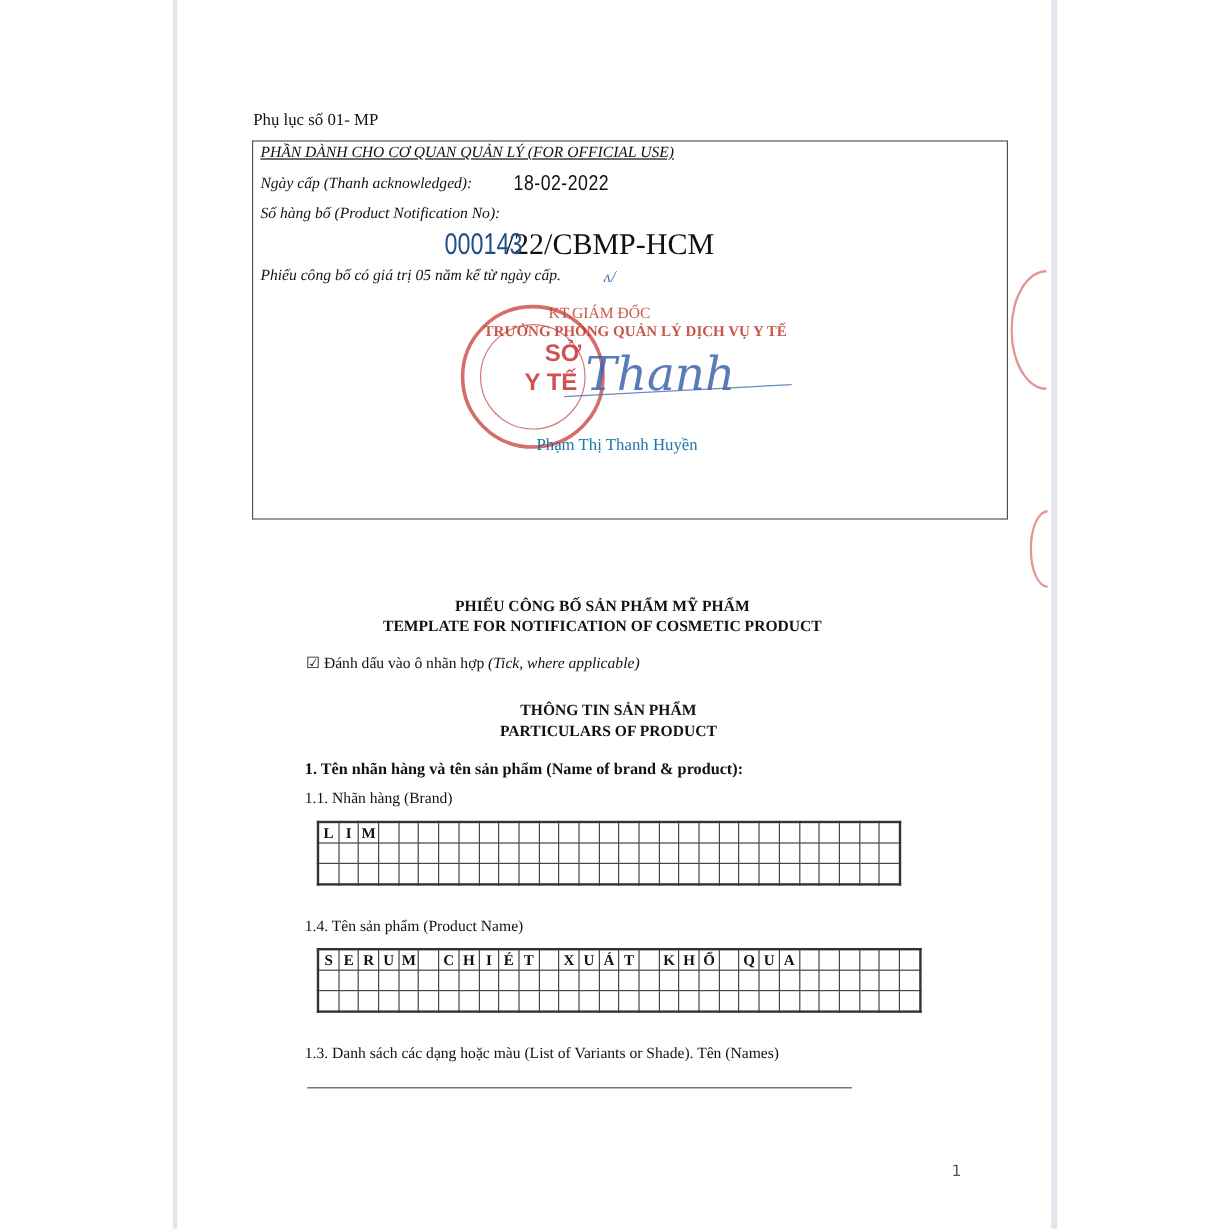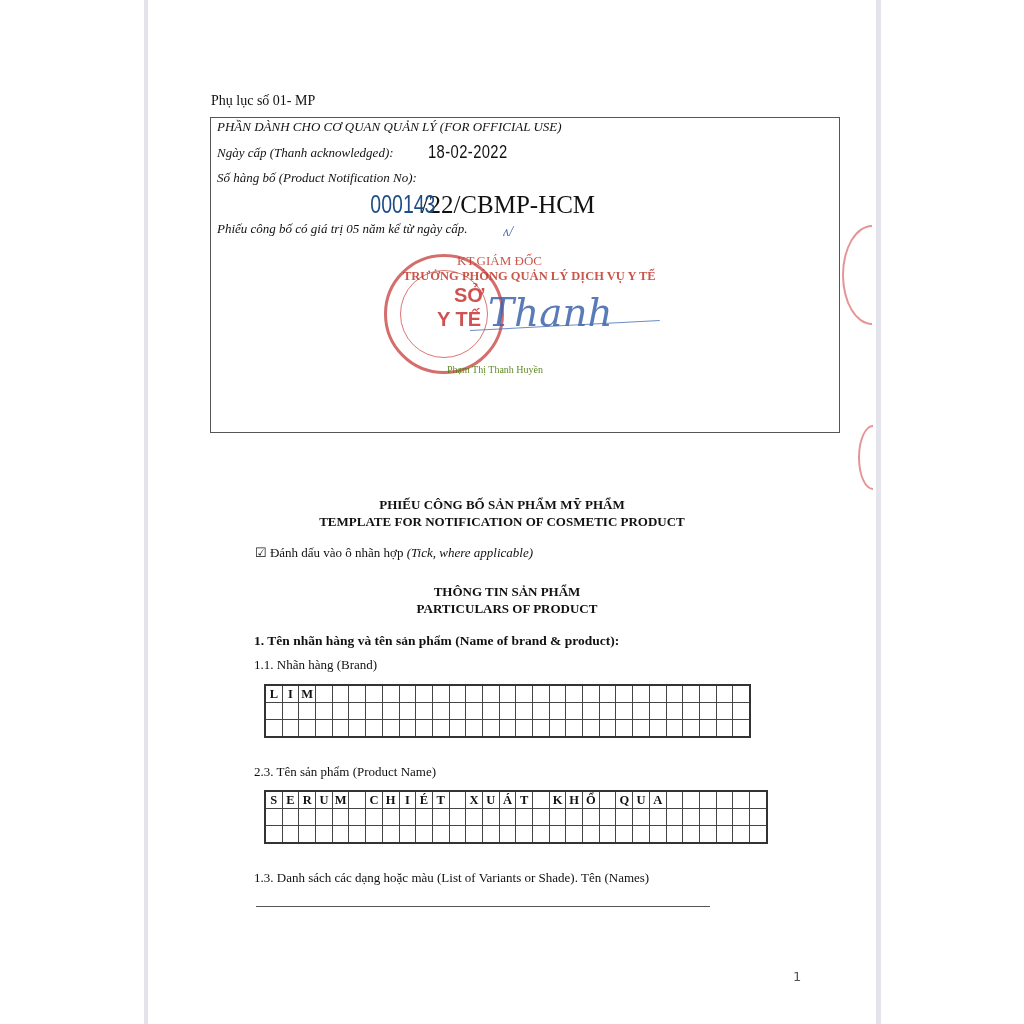--- a/index.html
+++ b/index.html
@@ -3,31 +3,31 @@
 <meta charset="utf-8">
 <style>
   html, body { margin:0; padding:0; }
   body { width:1024px; height:1024px; background:#ffffff; position:relative; overflow:hidden; font-family:"Liberation Serif", serif; color:#111; }
   .edge-left { position:absolute; left:144px; top:0; width:4px; height:1024px; background:#e4e4ec; }
   .edge-right { position:absolute; left:876px; top:0; width:5px; height:1024px; background:#e4e4ec; }
   .page { position:absolute; left:148px; top:0; width:728px; height:1024px; background:#fff; }
   .abs { position:absolute; }
   .appendix { left:211px; top:93px; font-size:14px; }
   .official-box { left:210px; top:117px; width:630px; height:316px; border:1px solid #555; box-sizing:border-box; }
-  .ob-title { left:217px; top:119px; font-size:13px; font-style:italic; }
+  .ob-title { left:217px; top:119px; font-size:13px; font-style:italic; text-decoration:underline; }
   .ob-date-label { left:217px; top:145px; font-size:13px; font-style:italic; }
   .ob-date-val { left:428px; top:142px; font-size:18px; font-family:"Liberation Sans Narrow","Liberation Sans",sans-serif; transform:scaleX(0.82); transform-origin:left; letter-spacing:0.5px; }
   .ob-no-label { left:217px; top:170px; font-size:13px; font-style:italic; }
   .ob-no { left:352px; top:190px; font-size:25px; }
   .ob-no .num { color:#1f4e86; font-family:"Liberation Sans",sans-serif; transform:scaleX(0.78); display:inline-block; transform-origin:right; margin-right:-14px; font-size:25px;}
   .ob-validity { left:217px; top:221px; font-size:13px; font-style:italic; }
   .sig-mark { left:503px; top:224px; color:#4a6fb0; font-size:14px; font-style:italic; }
   .sign-title1 { left:457px; top:253px; font-size:13px; color:#c0392b; opacity:0.85; }
   .sign-title2 { left:403px; top:269px; font-size:12.5px; color:#c0392b; opacity:0.85;font-weight:bold; }
-  .sign-name { left:447px; top:364px; font-size:10px; color:#4d7c0f; opacity:0.9; }
+  .sign-name { left:447px; top:364px; font-size:14px; color:#0369a1; opacity:0.9; }
   .stamp { left:384px; top:254px; width:120px; height:120px; border-radius:50%; border:3px solid rgba(200,60,60,0.75); box-sizing:border-box; }
   .stamp-inner { left:400px; top:270px; width:88px; height:88px; border-radius:50%; border:1.5px solid rgba(200,60,60,0.7); box-sizing:border-box; }
   .stamp-text1 { left:454px; top:284px; font-size:20px; font-weight:bold; color:rgba(200,50,50,0.85); font-family:Liberation Sans, sans-serif; }
   .stamp-text2 { left:437px; top:308px; font-size:20px; font-weight:bold; color:rgba(200,50,50,0.85); font-family:"Liberation Sans",sans-serif; }
   .stamp-edge1 { left:842px; top:225px; width:60px; height:100px; border-radius:50%; border:2px solid rgba(210,80,80,0.6); box-sizing:border-box; clip-path: inset(0 30px 0 0); }
   .stamp-edge2 { left:858px; top:425px; width:30px; height:65px; border-radius:50%; border:2px solid rgba(210,80,80,0.6); box-sizing:border-box; clip-path: inset(0 15px 0 0); }
   .heading { left:0; width:1024px; text-align:center; font-weight:bold; font-size:13px; }
   .h1a { top:497px; left:-10px; }
   .h1b { top:514px; left:-10px; }
   .tick { left:255px; top:545px; font-size:13px; }
@@ -177,21 +177,21 @@
         <td></td>
         <td></td>
         <td></td>
         <td></td>
         <td></td>
         <td></td>
       </tr>
     </tbody>
   </table>
 
-<div class="abs sec12">2.3. Tên sản phẩm (Product Name)</div>
+<div class="abs sec12">1.4. Tên sản phẩm (Product Name)</div>
 
 <table class="grid" id="product-grid" style="left:264px; top:790px;">
     <tbody>
       <tr>
         <td>S</td>
         <td>E</td>
         <td>R</td>
         <td>U</td>
         <td>M</td>
         <td></td>

